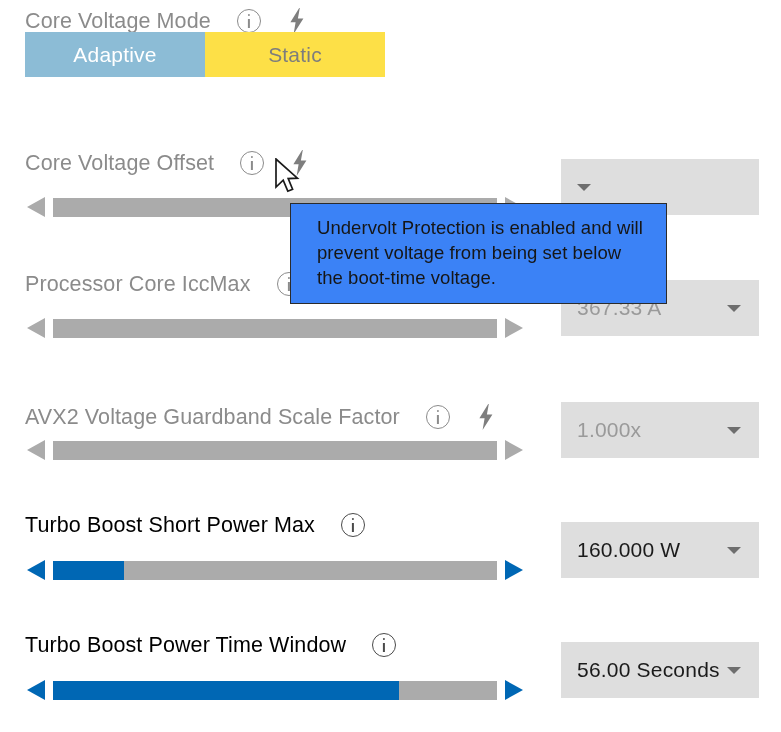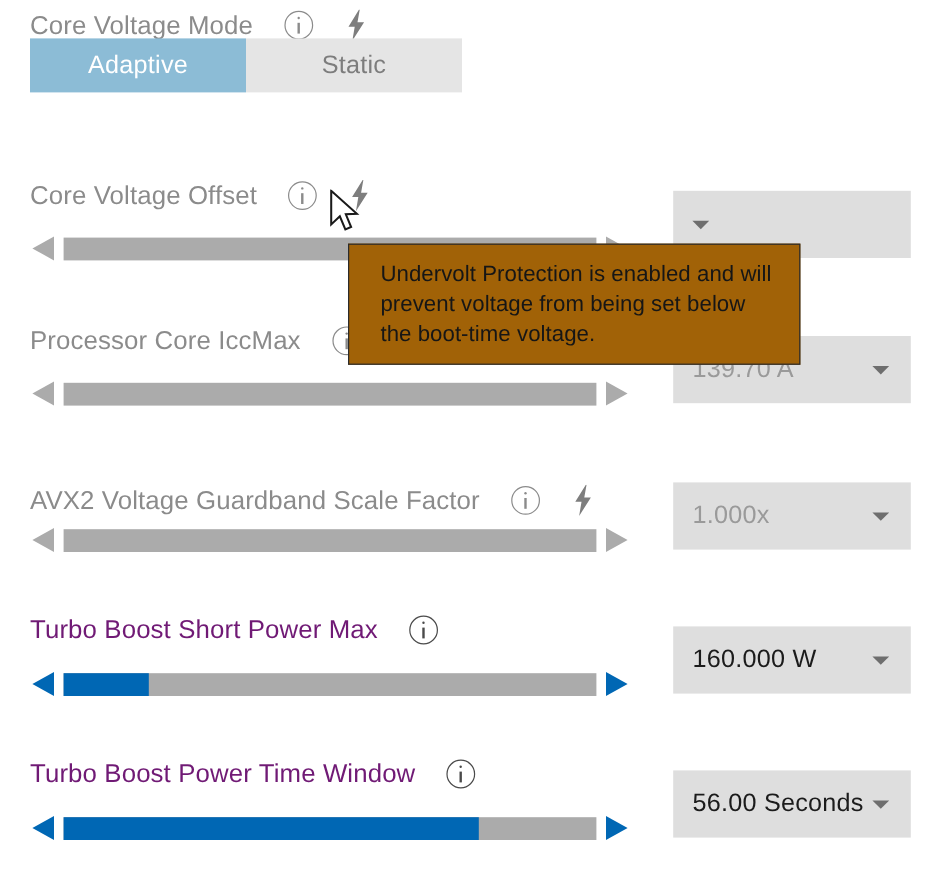--- a/index.html
+++ b/index.html
@@ -26,21 +26,21 @@
     align-items: center;
     gap: 26px;
     white-space: nowrap;
   }
   .label-text {
     font-size: 21.5px;
     line-height: 26px;
     letter-spacing: 0.1px;
   }
   .label-text.disabled { color: #8b8b8b; }
-  .label-text.enabled  { color: #701a75; }
+  .label-text.enabled  { color: #000000; }
 
   
   .info-icon {
     width: 24px; height: 24px;
     border-radius: 50%;
     border: 1.6px solid #8b8b8b;
     display: inline-flex;
     align-items: center; justify-content: center;
     flex: 0 0 auto;
     position: relative;
@@ -81,21 +81,21 @@
     flex: 1 1 50%;
     display: flex;
     align-items: center;
     justify-content: center;
     font-size: 21px;
     letter-spacing: 0.2px;
     cursor: pointer;
     user-select: none;
   }
   .seg.active   { background: #8cbcd6; color: #ffffff; }
-  .seg.inactive { background: #e5e5e5; color: #7d7d7d; }
+  .seg.inactive { background: #fde047; color: #7d7d7d; }
 
   
   .slider {
     position: absolute;
     left: 25px;
     width: 500px;
     height: 30px;
     display: flex;
     align-items: center;
   }
@@ -141,21 +141,21 @@
     flex: 0 0 auto;
     margin-right: 4px;
   }
 
   
   .tooltip {
     position: absolute;
     left: 290px;
     top: 203px;
     width: 377px;
-    background: #a16207;
+    background: #3b82f6;
     border: 1.5px solid #2b2b2b;
     padding: 11px 18px 13px 26px;
     z-index: 40;
   }
   .tooltip-text {
     font-size: 18.5px;
     line-height: 25px;
     color: #161616;
     letter-spacing: 0.05px;
   }
@@ -226,21 +226,21 @@
       </svg>
       <div class="track disabled">
         <div class="base"></div>
         <div class="fill" style="width:0%;"></div>
       </div>
       <svg class="arrow sp-right" viewBox="0 0 22 24">
         <path d="M2 2 L2 22 L20 12 Z" fill="#ababab"></path>
       </svg>
     </div>
     <div class="combo" style="top:14px;">
-      <span class="combo-value disabled">139.70 A</span>
+      <span class="combo-value disabled">367.33 A</span>
       <span class="caret"></span>
     </div>
   </div>
 
   <div class="row" style="top:388px;height:90px;">
     <div class="label-line" style="top:16px;">
       <span class="label-text disabled">AVX2 Voltage Guardband Scale Factor</span>
       <span class="info-icon"></span>
       <svg class="bolt-icon" viewBox="0 0 20 26">
         <path d="M12.2 0 L3.4 14.2 L8.6 14.2 L6.6 26 L16.4 10.6 L10.9 10.6 L12.8 0 Z" fill="#7e7e7e"></path>

